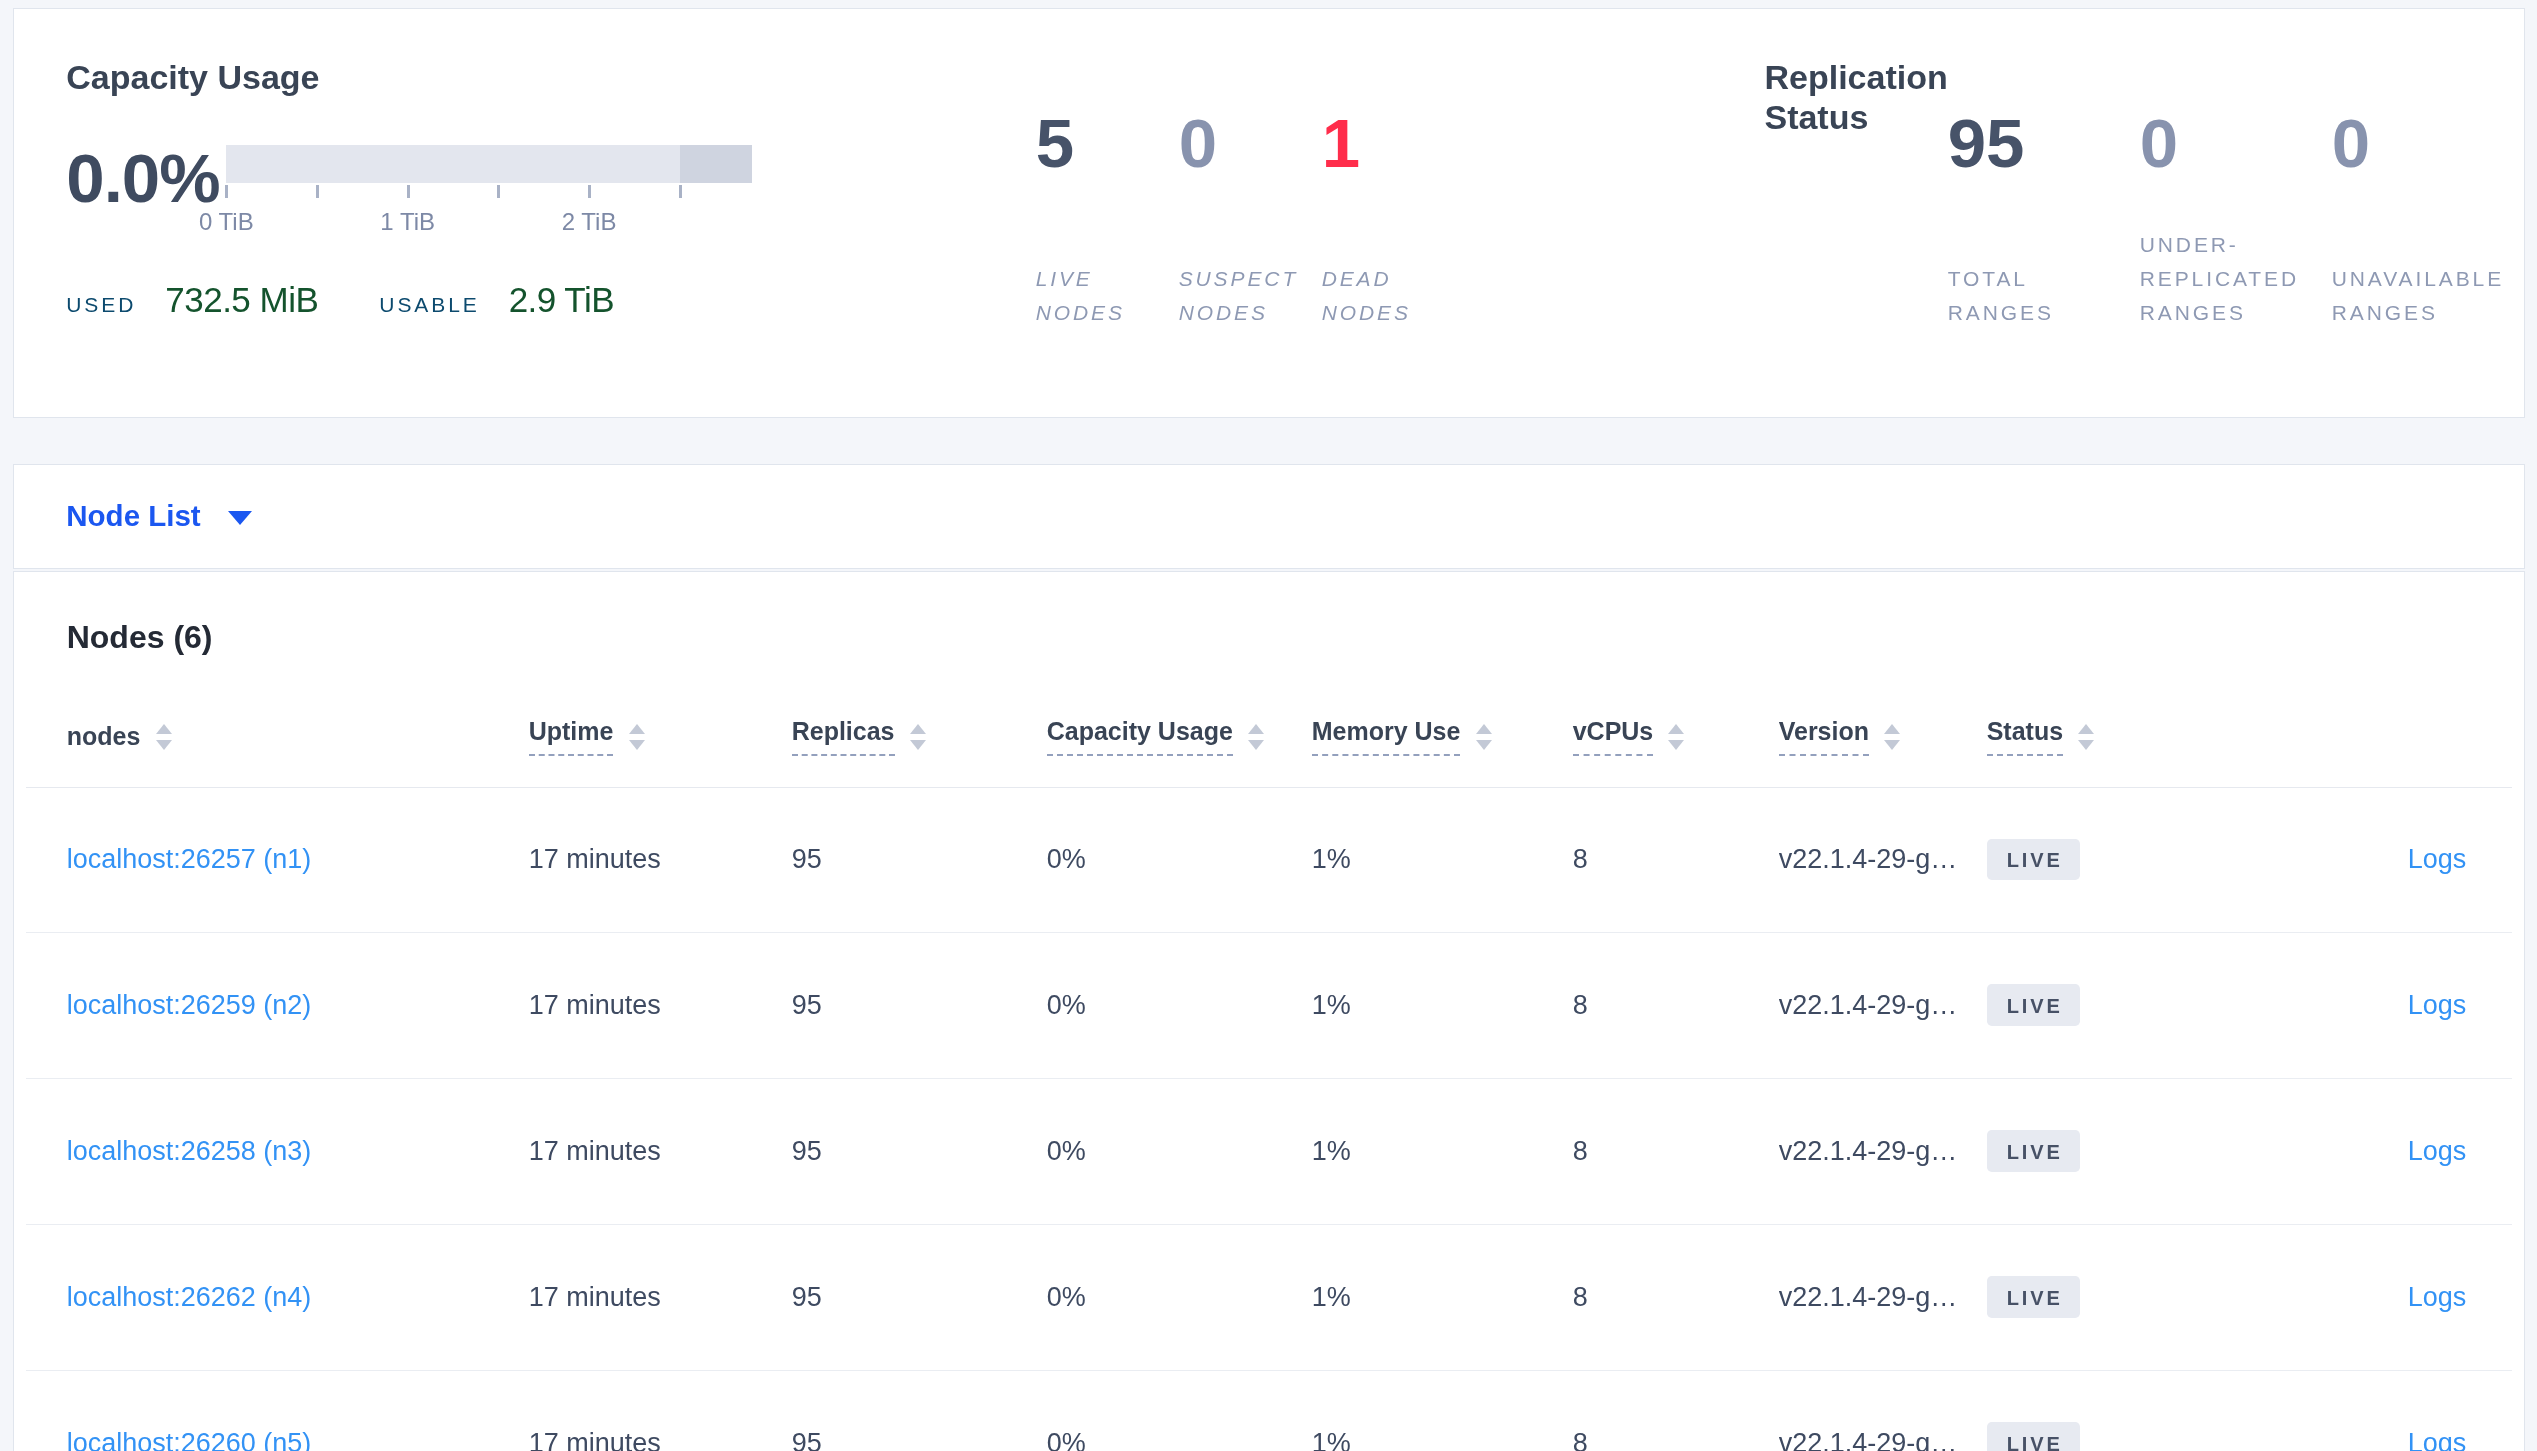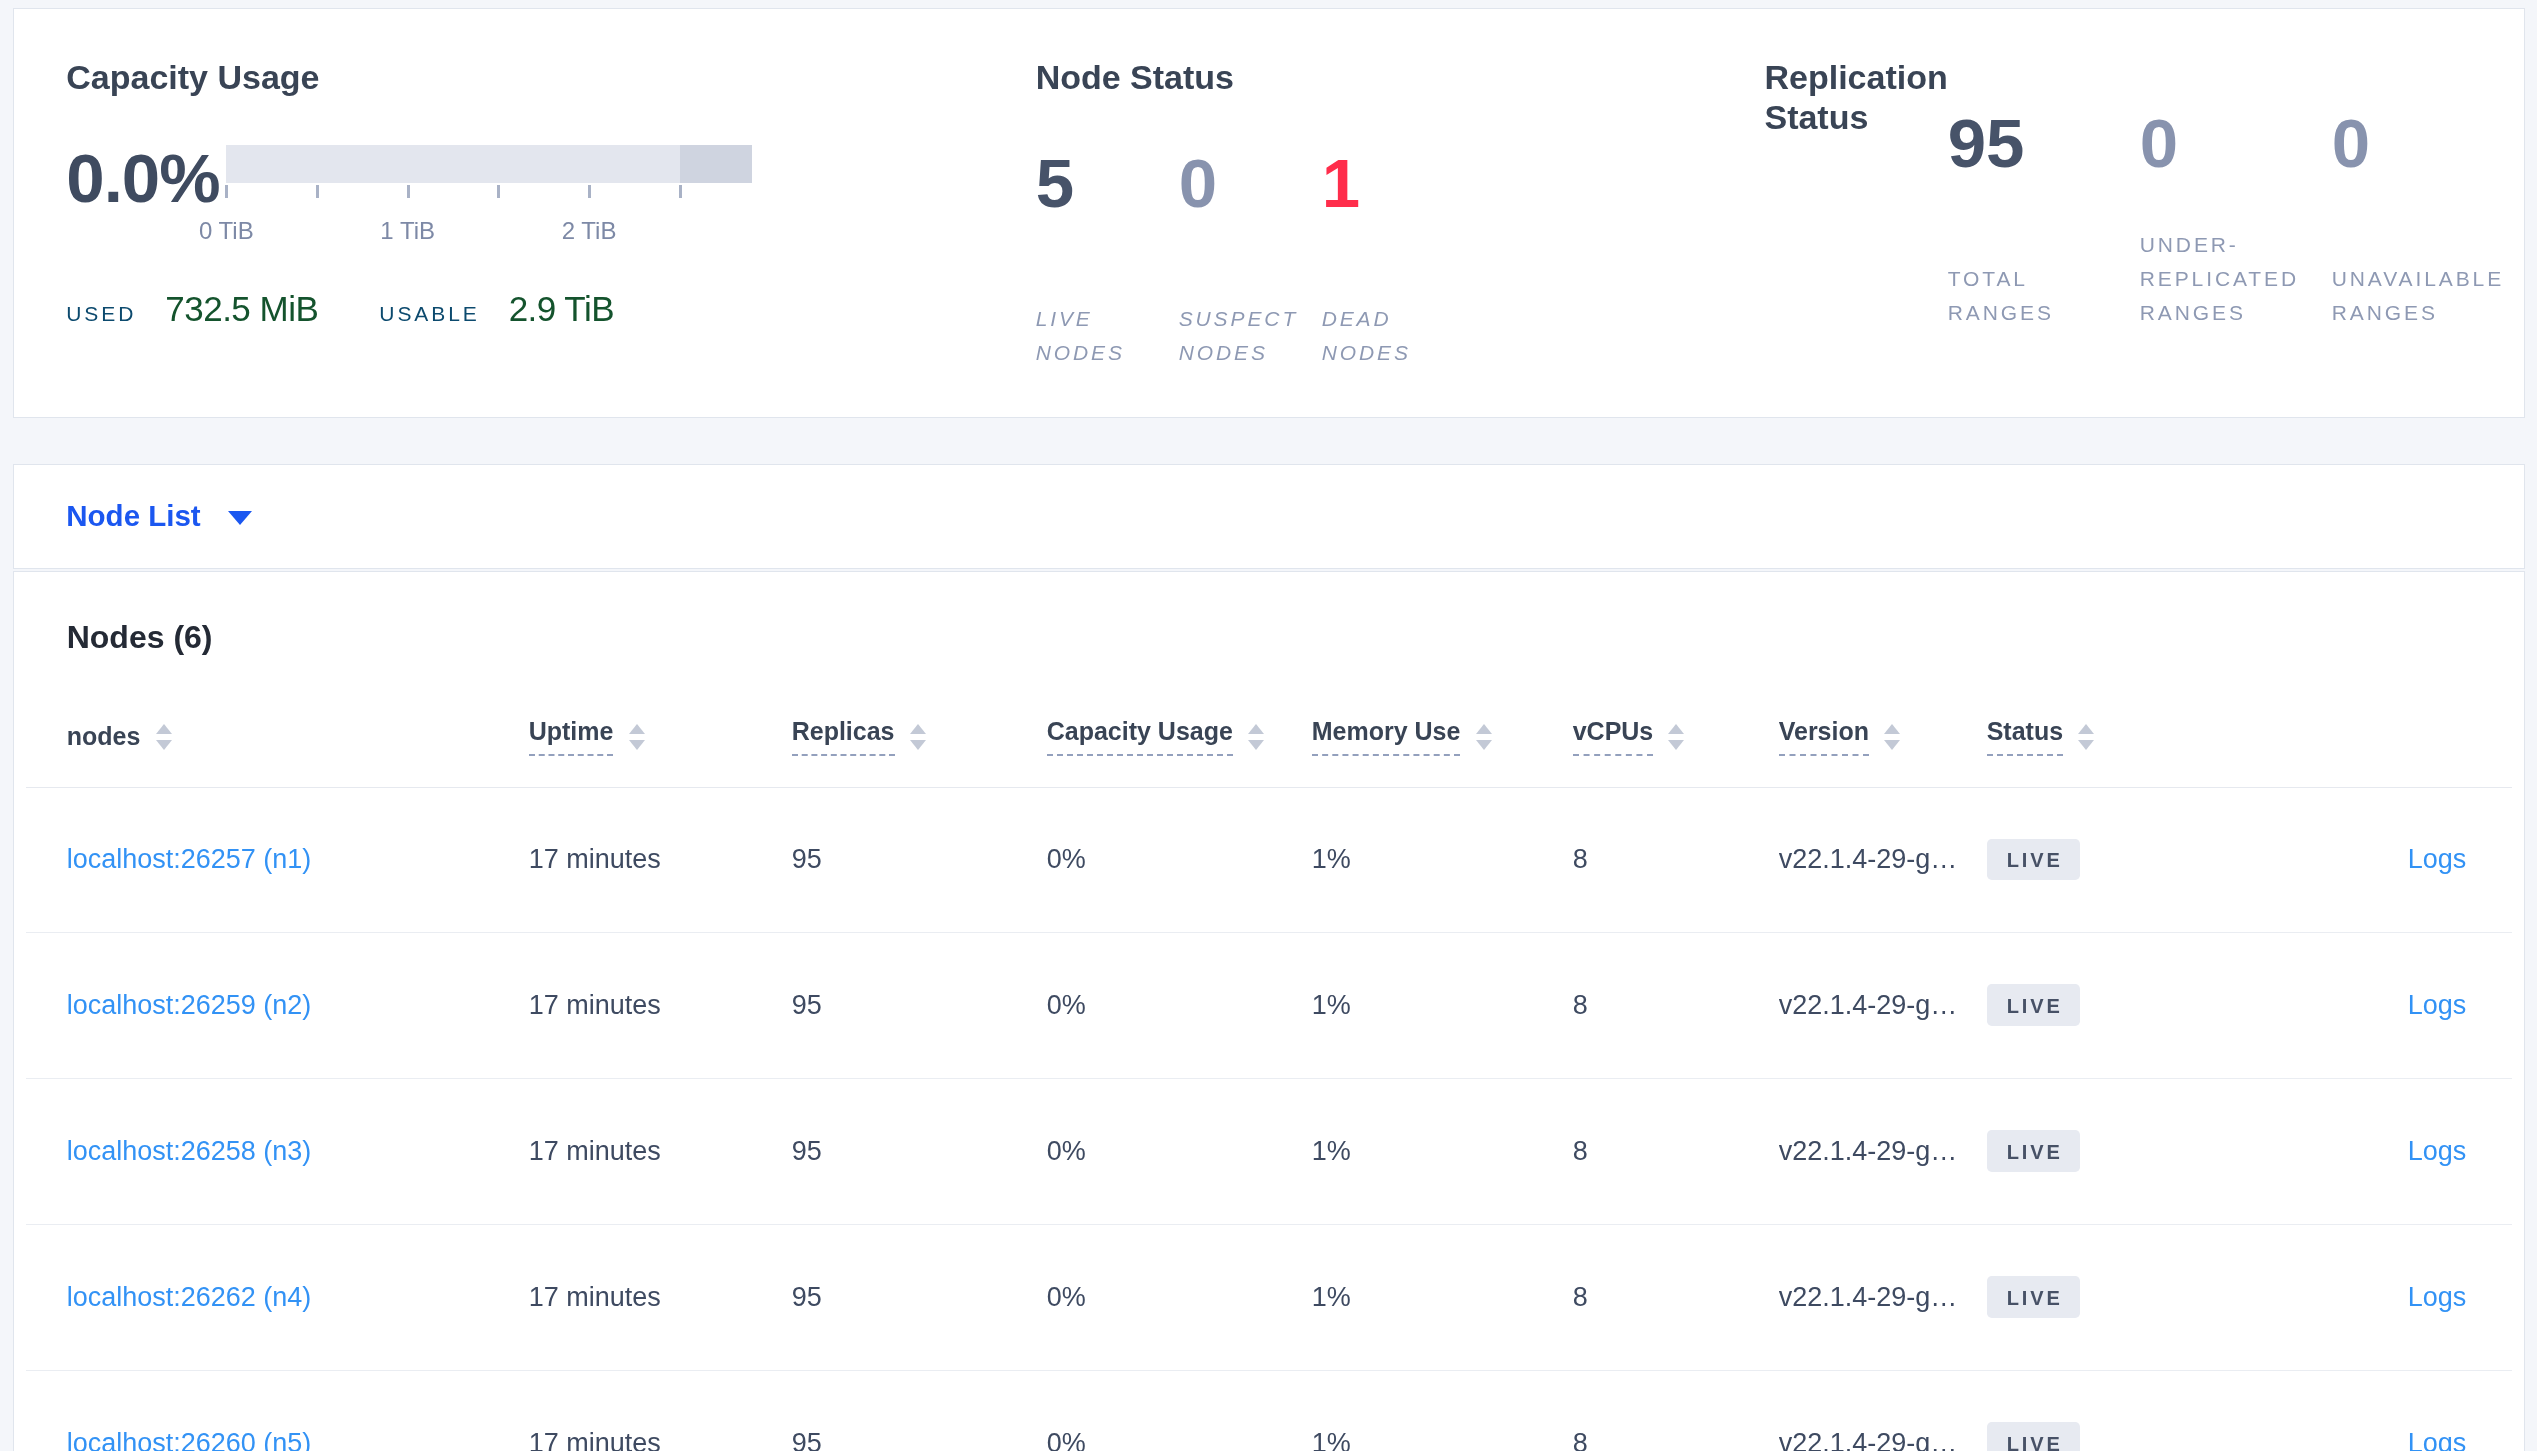--- a/index.html
+++ b/index.html
@@ -46,21 +46,21 @@
   }
   .cap-bar-dark {
     position:absolute; top:0; right:0; height:100%;
     width:13.793%; background:#cfd4e0;
   }
   .cap-ticks { position:relative; height:15.2px; }
   .cap-tick {
     position:absolute; top:2.9px; width:2.9px; height:12.4px; background:#a9b2c6;
     transform:translateX(-1px);
   }
-  .cap-axis { position:relative; height:32px; margin-top:19px; }
+  .cap-axis { position:relative; height:32px; margin-top:10px; }
   .cap-axis-label {
     position:absolute; transform:translateX(-50%);
     font-size:24px; color:#7d89a6; white-space:nowrap;
   }
   .cap-used-row {
     display:flex; align-items:baseline;
     margin-top:40px;
   }
   .kv-label {
     font-size:21px; color:#0c4a6e; letter-spacing:2.9px; margin-right:29px;
@@ -204,21 +204,20 @@
     </div>
     <div class="cap-used-row">
       <span class="kv-label">USED</span>
       <span class="kv-value">732.5 MiB</span>
       <span class="kv-label">USABLE</span>
       <span class="kv-value" style="margin-right:0">2.9 TiB</span>
     </div>
   </div>
 
   <div class="sec-nodes">
-    <div class="section-title">Node Status</div>
     <div class="stats-row">
       <div class="stat">
         <span class="stat-num c-dark">5</span>
         <span class="stat-label">LIVE NODES</span>
       </div>
       <div class="stat">
         <span class="stat-num c-muted">0</span>
         <span class="stat-label">SUSPECT NODES</span>
       </div>
       <div class="stat">

